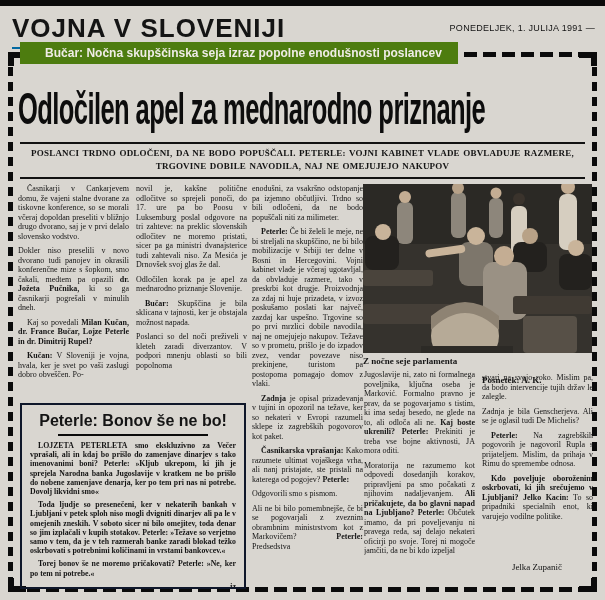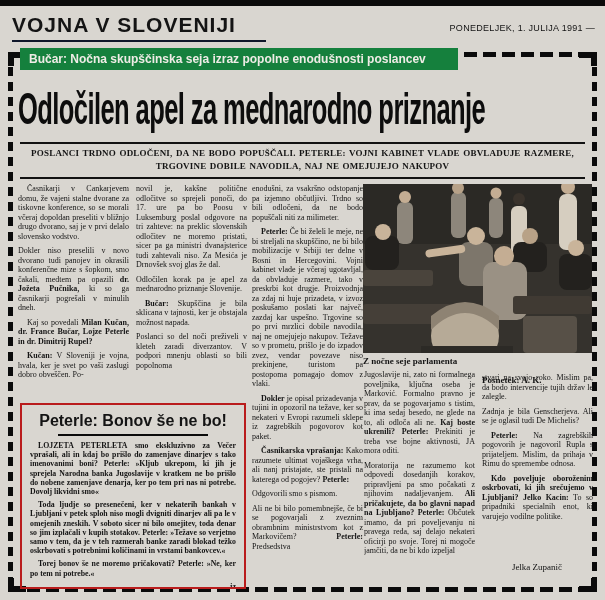--- a/index.html
+++ b/index.html
@@ -2,41 +2,41 @@
 <html lang="sl"><head>
 <meta charset="utf-8">
 <style>
   html,body{margin:0;padding:0;}
   body{background:#b9b6b0;}
   .page{position:relative;width:605px;height:600px;background:#d9d6d0;overflow:hidden;
         font-family:"Liberation Serif",serif;color:#141414;}
   
   .topbar{position:absolute;left:0;top:0;width:605px;height:6px;background:#0b0b0b;}
   .section-title{position:absolute;left:12px;top:13px;font-family:"Liberation Sans",sans-serif;
-        font-weight:bold;font-size:21px;letter-spacing:1px;border-bottom:2px solid #0f172a;
+        font-weight:bold;font-size:26px;letter-spacing:1px;border-bottom:2px solid #0369a1;
         padding:0 30px 3px 0;}
   .date{position:absolute;right:10px;top:23px;font-family:"Liberation Sans",sans-serif;
         font-weight:normal;font-size:9px;letter-spacing:.3px;}
   
   .frame{position:absolute;left:8px;top:52px;width:589px;height:540px;pointer-events:none;}
   .fr-t,.fr-b{position:absolute;left:0;width:100%;height:5px;
         background:repeating-linear-gradient(90deg,#0b0b0b 0 13px,transparent 13px 19px);}
   .fr-t{top:0;} .fr-b{bottom:0;}
   .fr-l,.fr-r{position:absolute;top:0;width:5px;height:100%;
         background:repeating-linear-gradient(180deg,#0b0b0b 0 9px,transparent 9px 15px);}
   .fr-l{left:0;} .fr-r{right:0;}
   .corner{position:absolute;background:#0b0b0b;}
   .c-tl1{left:0;top:0;width:18px;height:6px;} .c-tl2{left:0;top:0;width:6px;height:14px;}
   .c-tr1{right:0;top:0;width:18px;height:6px;} .c-tr2{right:0;top:0;width:6px;height:14px;}
   .c-bl1{left:0;bottom:0;width:18px;height:6px;} .c-bl2{left:0;bottom:0;width:6px;height:14px;}
   .c-br1{right:0;bottom:0;width:18px;height:6px;} .c-br2{right:0;bottom:0;width:6px;height:14px;}
   
-  .kicker{position:absolute;left:20px;top:48px;width:438px;height:22px;background:#15803d;
+  .kicker{position:absolute;left:20px;top:42px;width:438px;height:22px;background:#4d7c0f;
         color:#efece6;font-family:"Liberation Sans",sans-serif;font-weight:bold;font-size:12px;
-        line-height:22px;padding-left:9px;white-space:nowrap;overflow:hidden;box-sizing:border-box;}
+        line-height:22px;padding-left:9px;white-space:nowrap;overflow:hidden;box-sizing:border-box;text-align:center;}
   .headline{position:absolute;left:18px;top:84px;width:575px;height:52px;
         font-family:"Liberation Sans",sans-serif;font-weight:bold;font-size:44px;
         letter-spacing:-1px;white-space:nowrap;transform:scaleX(.58);transform-origin:0 50%;
         color:#0d0d0d;}
   .rule{position:absolute;left:20px;width:565px;height:0;border-top:2px solid #121212;}
   .r1{top:142px;} .r2{top:177px;}
   .subhead{position:absolute;left:30px;top:147px;width:545px;text-align:center;
         font-weight:bold;font-size:9px;line-height:13px;letter-spacing:.2px;word-spacing:1px;}
   
   .col{position:absolute;width:111px;font-size:8px;line-height:9.5px;text-align:justify;
@@ -50,21 +50,21 @@
   #col4{left:364px;top:370px;height:218px;}
   #col5{left:482px;top:373px;height:176px;}
   
   .photo{position:absolute;left:363px;top:184px;width:229px;height:169px;background:#34312d;
         overflow:hidden;}
   .caption{position:absolute;left:363px;top:356px;width:160px;font-weight:bold;font-size:9px;}
   .credit{position:absolute;left:482px;top:375px;width:110px;text-align:left;
         font-weight:bold;font-size:9px;}
   .byline{position:absolute;left:482px;top:562px;width:110px;text-align:center;font-size:9px;}
   
-  .box{position:absolute;left:20px;top:403px;width:226px;height:186px;border:2px solid #b91c1c;
+  .box{position:absolute;left:20px;top:403px;width:226px;height:186px;border:2px solid #0f172a;
         box-sizing:border-box;padding:5px 8px 4px;overflow:hidden;}
   .box-head{font-family:"Liberation Sans",sans-serif;font-weight:bold;font-size:16px;
         text-align:center;margin:2px 0 0;}
   .box-rule{width:150px;margin:4px auto 5px;border-top:2px solid #0b0b0b;}
   .box-body{font-size:7.8px;line-height:9.2px;font-weight:bold;text-align:justify;}
   .box-body p{margin:0 0 4px;text-indent:8px;}
   .box-sign{text-align:right;font-size:8px;font-weight:bold;margin-top:1px;}
 </style>
 </head>
 <body>
@@ -105,21 +105,21 @@
     </div>
   <div class="col" id="col2">
       <p class="noind"><span>novil je, kakšne politične odločitve so sprejeli ponoči, do 17. ure pa bo Poosu v Luksemburg poslal odgovore na tri zahteve: na preklic slovenskih odločitev ne moremo pristati, sicer pa ga ministri dvanajsterice tudi zahtevali niso. Za Mesića je Drnovšek svoj glas že dal.</span></p>
       <p class="noind"><span>Odločilen korak pa je apel za mednarodno priznanje Slovenije.</span></p>
       <p><b>Bučar:</b><span> Skupščina je bila sklicana v tajnosti, ker je obstajala možnost napada.</span></p>
       <p class="noind"><span>Poslanci so del noči preživeli v kleteh zaradi diverzantov. V podpori mnenju oblasti so bili popolnoma</span></p>
     </div>
   <div class="col" id="col3">
       <p class="noind"><span>enodušni, za vsakršno odstopanje pa izjemno občutljivi. Trdno so bili odločeni, da ne bodo popuščali niti za milimeter.</span></p>
       <p><b>Peterle:</b><span> Če bi želeli le meje, ne bi streljali na skupščino, ne bi bilo mobilizacije v Srbiji ter delne v Bosni in Hercegovini. Vojni kabinet vlade je včeraj ugotavljal, da obvladuje razmere, tako v preskrbi kot drugje. Proizvodnja za zdaj ni huje prizadeta, v izvoz poskušamo poslati kar največ, zazdaj kar uspešno. Trgovine so po prvi mrzlici dobile navodila, naj ne omejujejo nakupov. Težave so v prometu, prišlo je do izpadov zvez, vendar povezave niso prekinjene, turistom pa postopoma pomagajo domov z vlaki.</span></p>
-      <p><b>Dokler</b><span> je opisal prizadevanja v tujini in opozoril na težave, ker so nekateri v Evropi razumeli sklepe iz zagrebških pogovorov kot paket.</span></p>
+      <p><b>Zadnja</b><span> je opisal prizadevanja v tujini in opozoril na težave, ker so nekateri v Evropi razumeli sklepe iz zagrebških pogovorov kot paket.</span></p>
       <p><b>Časnikarska vprašanja:</b><span> Kako razumete ultimat vojaškega vrha, ali nanj pristajate, ste pristali na katerega od pogojev? </span><b>Peterle:</b></p>
       <p class="noind"><span>Odgovorili smo s pismom.</span></p>
       <p class="noind"><span>Ali ne bi bilo pomembnejše, če bi se pogovarjali z zveznim obrambnim ministrstvom kot z Markovičem? </span><b>Peterle:</b><span> Predsedstva</span></p>
     </div>
   <div class="col" id="col4">
       <p class="noind"><span>Jugoslavije ni, zato ni formalnega poveljnika, ključna oseba je Marković. Formalno pravno je prav, da se pogovarjamo s tistim, ki ima sedaj besedo, ne glede na to, ali odloča ali ne. </span><b>Kaj boste ukrenili? Peterle:</b><span> Prekiniti je treba vse bojne aktivnosti, JA mora oditi.</span></p>
       <p class="noind"><span>Moratorija ne razumemo kot odpovedi dosedanjih korakov, pripravljeni pa smo počakati z njihovim nadaljevanjem. </span><b>Ali pričakujete, da bo glavni napad na Ljubljano? Peterle:</b><span> Občutek imamo, da pri poveljevanju ni pravega reda, saj delajo nekateri oficirji po svoje. Torej ni mogoče jamčiti, da ne bi kdo izpeljal</span></p>
     </div>
   <div class="col" id="col5">
       <p class="noind"><span>stvari na svojo roko. Mislim pa, da bodo intervencije tujih držav le zalegle.</span></p>

